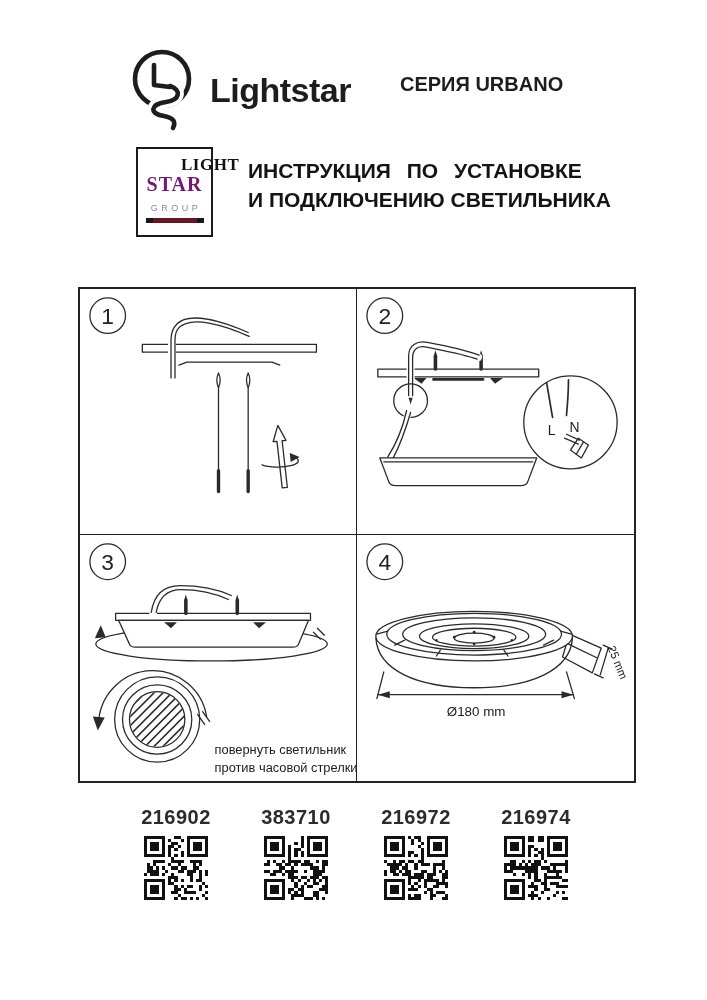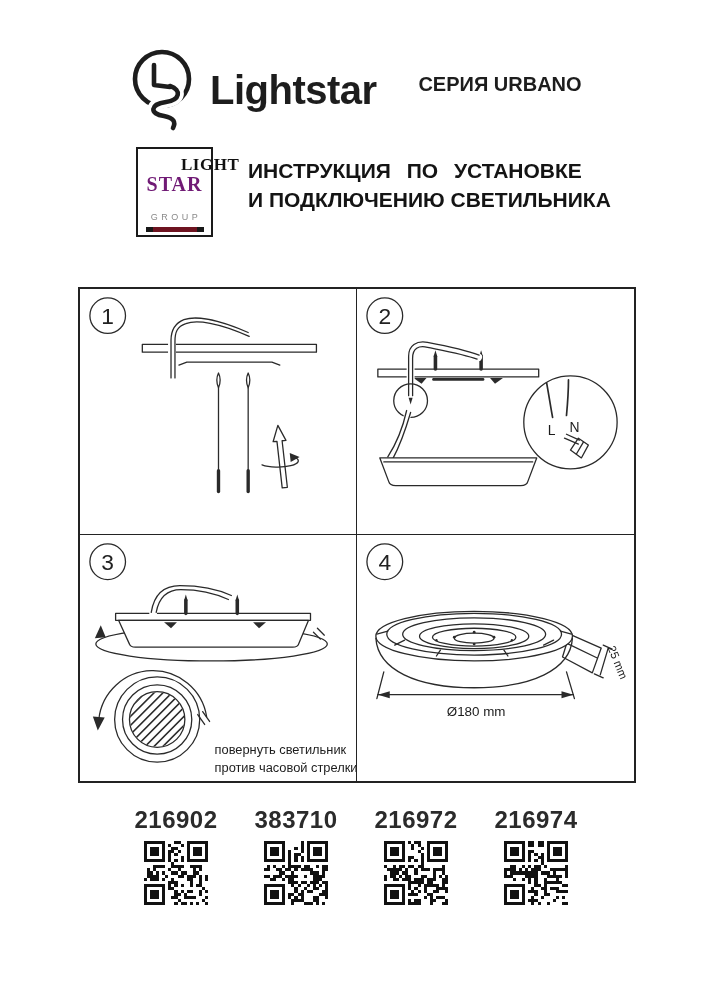--- a/index.html
+++ b/index.html
@@ -1,46 +1,46 @@
 <!DOCTYPE html>
 <html><head>
 <meta charset="utf-8">
 <style>
   html,body{margin:0;padding:0;background:#fff;}
   .page{position:relative;width:707px;height:1000px;background:#ffffff;overflow:hidden;
         color:#1d1d1d;font-family:"Liberation Sans",sans-serif;}
   
   .brand-row{position:absolute;left:124px;top:44px;height:92px;display:flex;align-items:center;gap:8px;}
-  .wordmark{font-size:40px;font-weight:700;letter-spacing:-0.5px;color:#1d1d1d;}
-  .series{position:absolute;left:400px;top:70px;width:200px;text-align:center;
+  .wordmark{font-size:34px;font-weight:700;letter-spacing:-0.5px;color:#1d1d1d;}
+  .series{position:absolute;left:400px;top:70px;width:200px;
           font-weight:700;font-size:20px;line-height:28px;color:#1d1d1d;}
   .group-box{position:absolute;left:136px;top:147px;width:77px;height:90px;border:2px solid #1a1a1a;
              box-sizing:border-box;text-align:center;padding-top:7px;background:#fff;}
   .gl1{font-family:"Liberation Serif",serif;font-weight:700;font-size:17px;line-height:18px;color:#111;letter-spacing:.5px;padding-left:43px;}
   .gl2{font-family:"Liberation Serif",serif;font-weight:700;font-size:20px;line-height:21px;color:#701a75;letter-spacing:1px;}
-  .gl3{font-size:9px;letter-spacing:3.5px;color:#8a8a8a;margin-top:17px;padding-left:3px;}
+  .gl3{font-size:9px;letter-spacing:3.5px;color:#8a8a8a;margin-top:8px;padding-left:3px;}
   .gbar{margin:5px auto 0;width:58px;height:5px;
         background:linear-gradient(90deg,#181818 0 12%,#6e1320 12% 88%,#181818 88%);}
   .title{position:absolute;left:248px;top:156px;width:356px;font-weight:700;font-size:21px;
          line-height:29px;color:#141414;white-space:nowrap;}
   .title .t1{word-spacing:10px;}
   
   .grid{position:absolute;left:78px;top:287px;width:558px;height:496px;border:2px solid #232323;
         box-sizing:border-box;display:grid;grid-template-columns:1fr 1fr;grid-template-rows:1fr 1fr;background:#fff;}
   .cell{position:relative;}
   .c1{border-right:1px solid #232323;border-bottom:1px solid #232323;}
   .c2{border-bottom:1px solid #232323;}
   .c3{border-right:1px solid #232323;}
   .cell svg{position:absolute;left:0;top:0;width:100%;height:100%;}
   .numtxt{font-size:23px;fill:#222;}
   .svgtxt{fill:#1c1c1c;}
   
   .qr-row{position:absolute;left:128px;top:806px;width:456px;display:flex;justify-content:space-between;}
   .qr-item{width:96px;text-align:center;}
-  .qr-num{font-size:24px;font-weight:700;color:#2b2b2b;letter-spacing:.5px;}
+  .qr-num{font-size:20px;font-weight:700;color:#2b2b2b;letter-spacing:.5px;}
   .qr-box{margin:7px auto 0;width:64px;height:64px;}
 </style>
 </head>
 <body>
 
 <div class="page">
 
   <div class="brand-row">
     <svg width="78" height="88" viewBox="0 0 78 88">
       <g fill="none" stroke="#1d1d1d" stroke-width="4.6" stroke-linecap="round" stroke-linejoin="round">

